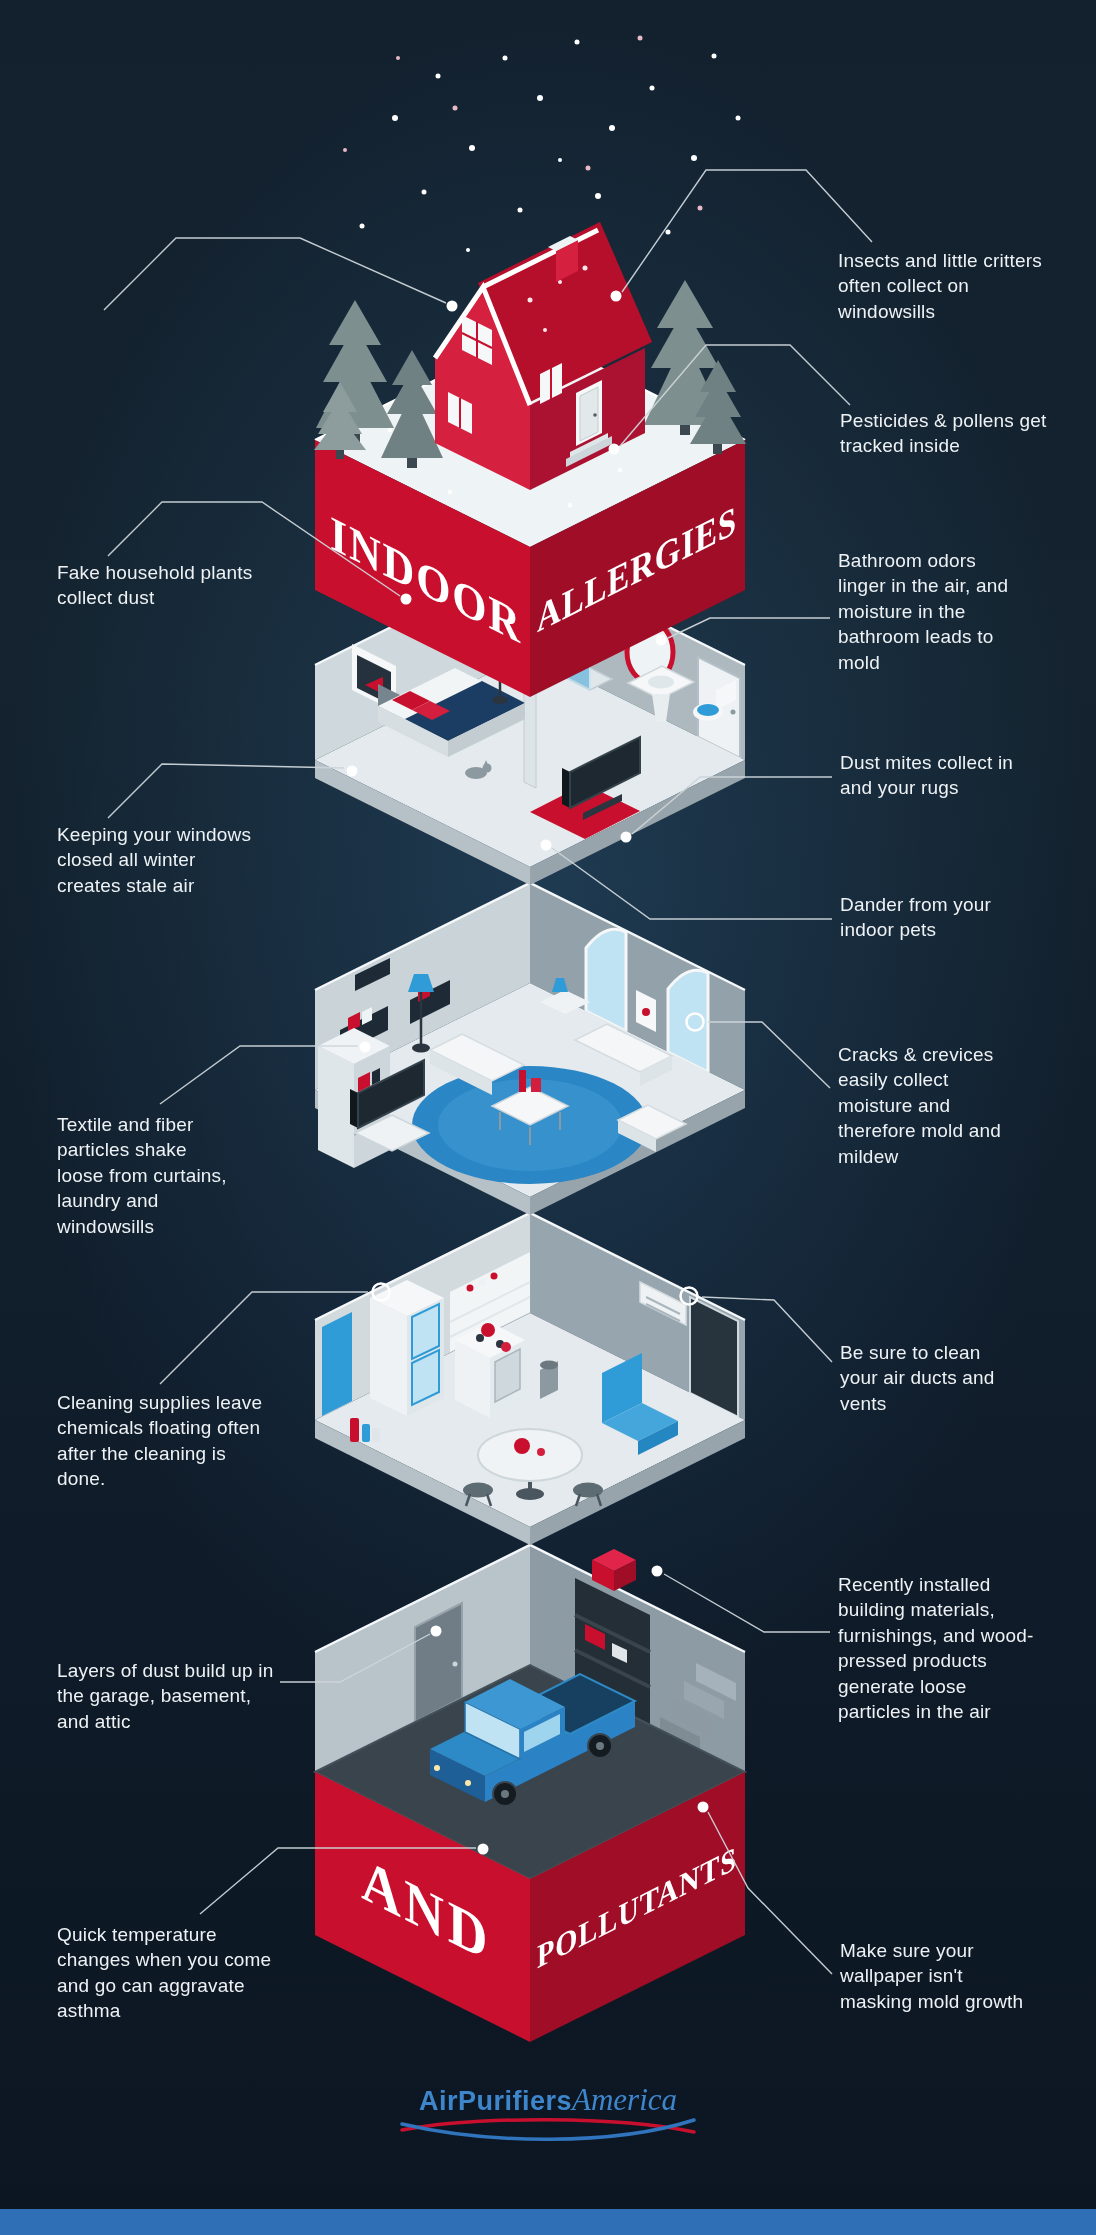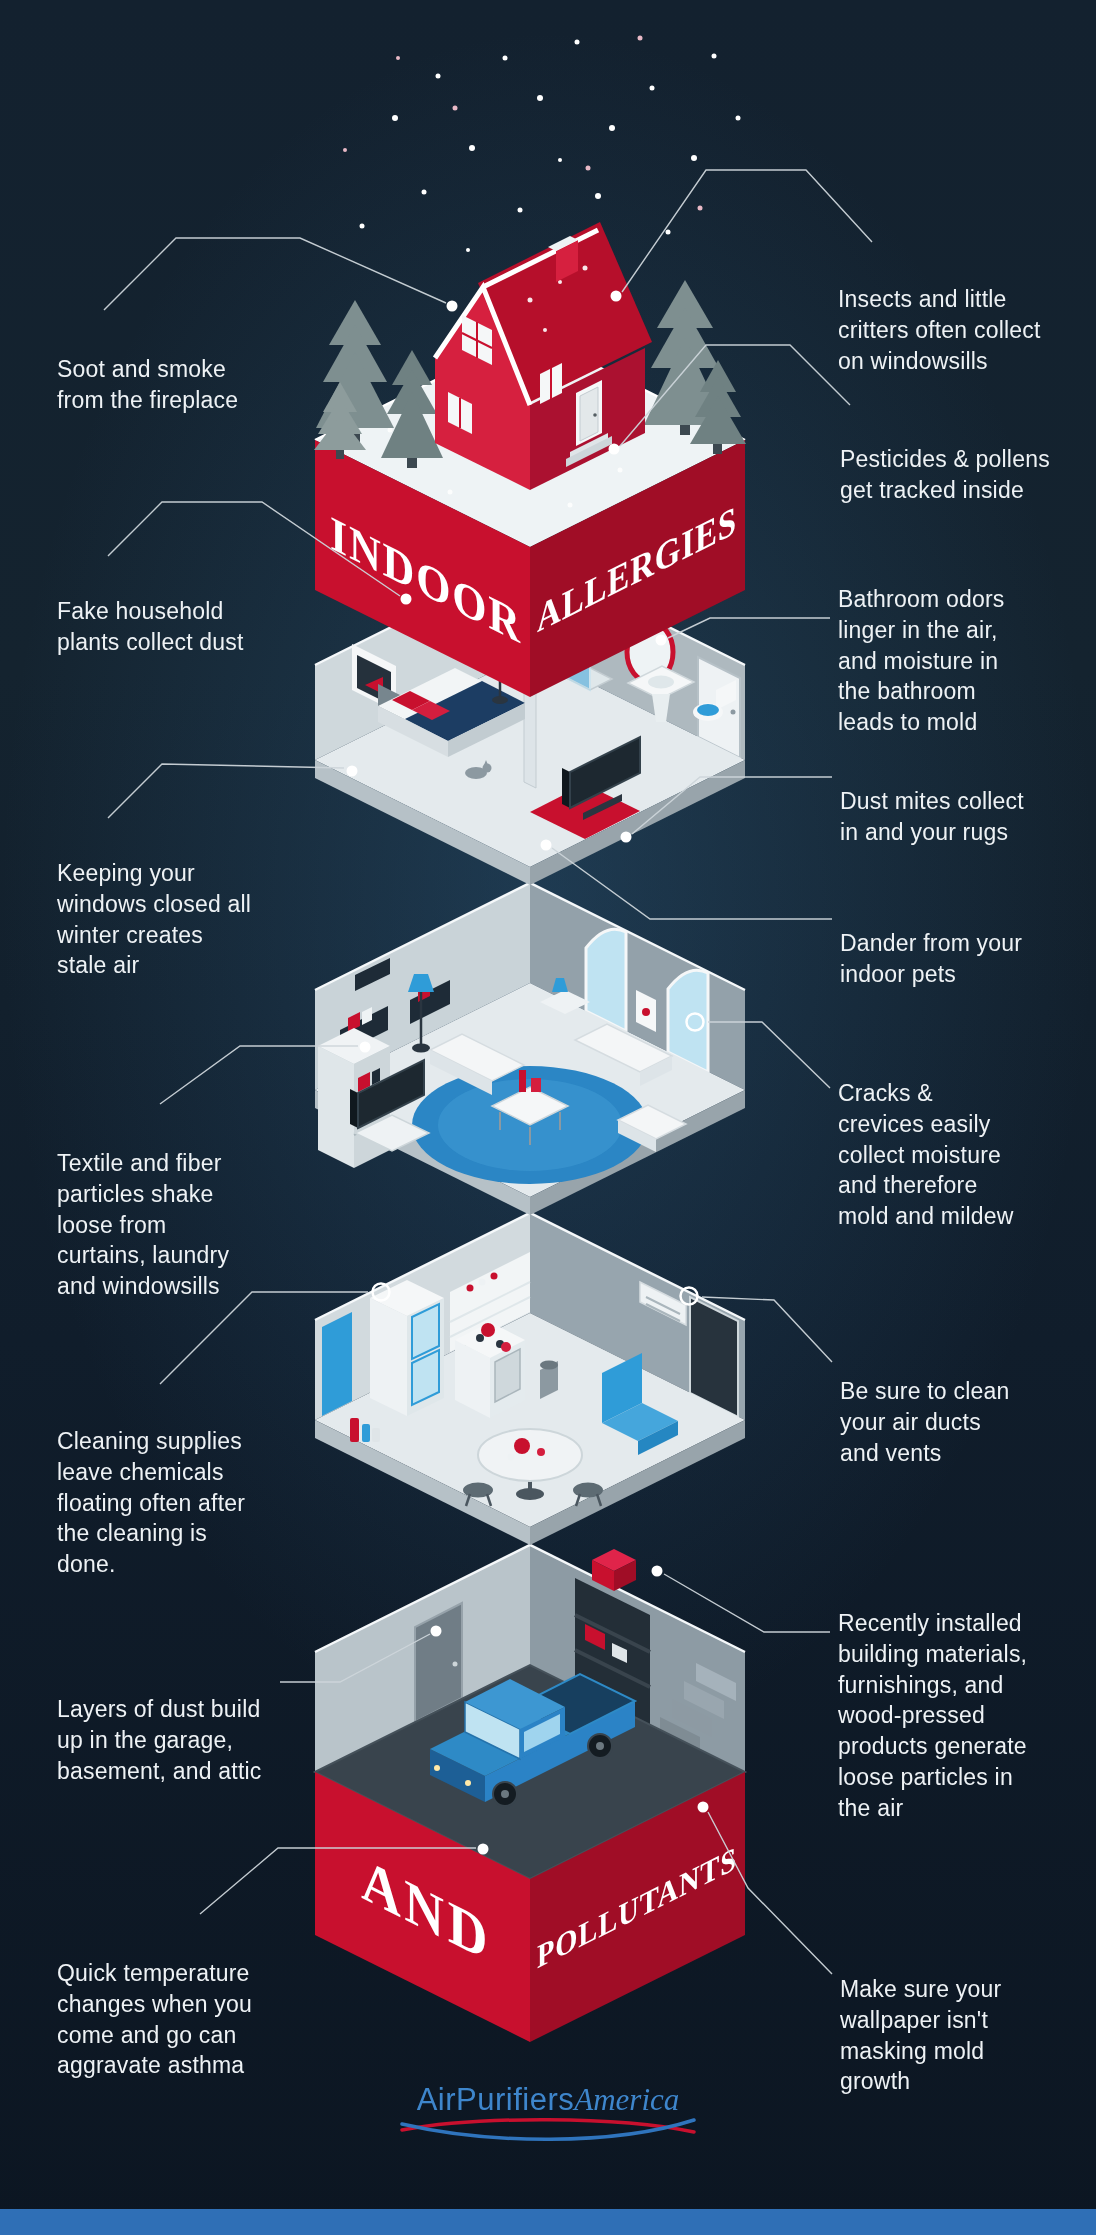--- a/index.html
+++ b/index.html
@@ -5,26 +5,26 @@
   html,body{margin:0;padding:0;background:#0a141f;}
   .canvas{
     position:relative;width:1096px;height:2235px;overflow:hidden;
     background:
       radial-gradient(ellipse 760px 1200px at 50% 40%, rgba(52,106,148,.35), rgba(20,40,60,0) 72%),
       linear-gradient(180deg,#13212f 0%,#14232f 30%,#101d2b 60%,#0c1622 100%);
     font-family:"Liberation Sans",sans-serif;
   }
   .art{position:absolute;left:0;top:0;}
   .callout{
-    position:absolute;color:#eef2f5;font-size:23px;line-height:1.34;
-    font-weight:400;letter-spacing:.2px;margin-top:36px;
+    position:absolute;color:#eef2f5;font-size:19px;line-height:1.34;
+    font-weight:400;letter-spacing:.2px;
   }
   .banner-text{font-family:"Liberation Serif",serif;font-weight:bold;fill:#ffffff;}
   .logo{position:absolute;left:0;top:2082px;width:100%;text-align:center;color:#3e86cc;}
-  .logo .p1{font-size:31px;font-weight:400;letter-spacing:.5px;}
+  .logo .p1{font-size:27px;font-weight:700;letter-spacing:.5px;}
   .logo .p2{font-size:31px;font-style:italic;font-family:"Liberation Serif",serif;}
   .swoosh{position:absolute;left:388px;top:2114px;}
   .bottom-bar{position:absolute;left:0;bottom:0;width:100%;height:26px;background:#2f6fb6;}
 </style>
 </head>
 <body>
 
 <div class="canvas">
 
 <svg class="art" width="1096" height="2235" viewBox="0 0 1096 2235">
@@ -425,21 +425,20 @@
     <circle cx="661" cy="640" r="5.5" fill="#ffffff"></circle>
     <circle cx="626" cy="837" r="5.5" fill="#ffffff"></circle>
     <circle cx="546" cy="845" r="5.5" fill="#ffffff"></circle>
     <circle cx="695" cy="1022" r="8.5" fill="none" stroke="#ffffff" stroke-width="2.5"></circle>
     <circle cx="689" cy="1296" r="8.5" fill="none" stroke="#ffffff" stroke-width="2.5"></circle>
     <circle cx="657" cy="1571" r="5.5" fill="#ffffff"></circle>
     <circle cx="703" cy="1807" r="5.5" fill="#ffffff"></circle>
   </g>
 </svg>
 
-<div class="callout" style="left:57px;top:318px;width:205px">Soot and smoke from the fireplace</div>
 <div class="callout" style="left:57px;top:560px;width:215px">Fake household plants collect dust</div>
 <div class="callout" style="left:57px;top:822px;width:195px">Keeping your windows closed all winter creates stale air</div>
 <div class="callout" style="left:57px;top:1112px;width:175px">Textile and fiber particles shake loose from curtains, laundry and windowsills</div>
 <div class="callout" style="left:57px;top:1390px;width:215px">Cleaning supplies leave chemicals floating often after the cleaning is done.</div>
 <div class="callout" style="left:57px;top:1658px;width:220px">Layers of dust build up in the garage, basement, and attic</div>
 <div class="callout" style="left:57px;top:1922px;width:220px">Quick temperature changes when you come and go can aggravate asthma</div>
 
 <div class="callout" style="left:838px;top:248px;width:215px">Insects and little critters often collect on windowsills</div>
 <div class="callout" style="left:840px;top:408px;width:225px">Pesticides &amp; pollens get tracked inside</div>
 <div class="callout" style="left:840px;top:750px;width:195px">Dust mites collect in and your rugs</div>

